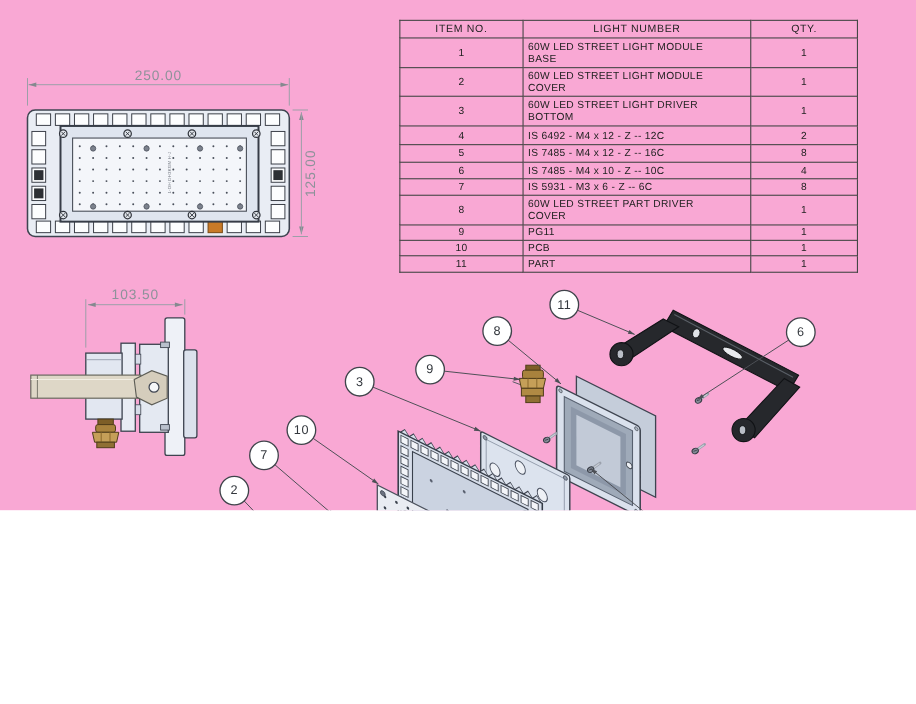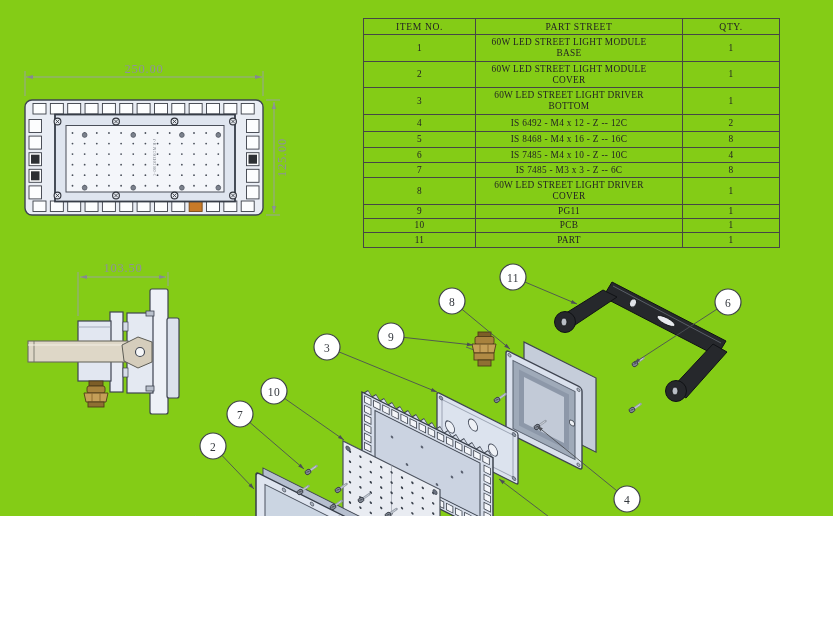--- a/index.html
+++ b/index.html
@@ -1,47 +1,47 @@
 <!DOCTYPE html>
 <html><head>
 <meta charset="utf-8">
 <style>
   html,body{margin:0;padding:0;background:#ffffff;}
-  .sheet{position:relative;width:833px;height:516px;background:#84cc16;overflow:hidden;
-         font-family:Liberation Serif, serif;}
+  .sheet{position:relative;width:833px;height:464px;background:#f9a8d4;overflow:hidden;
+         font-family:Liberation Sans, sans-serif;}
   svg{position:absolute;left:0;top:0;}
   
   table.bom{position:absolute;left:363px;top:18px;width:416px;border-collapse:collapse;
             table-layout:fixed;border:1.5px solid #3a3a3a;font-size:9.3px;color:#232323;
             letter-spacing:.3px;line-height:11px;}
   .bom th,.bom td{border:1px solid #464646;padding:0 3px;vertical-align:middle;overflow:hidden;}
   .bom th{height:15px;font-weight:normal;text-align:center;letter-spacing:.6px;font-size:9.6px;}
   .bom td.c-item,.bom td.c-qty{text-align:center;}
-  .bom td.c-part{text-align:center;padding-left:4px;}
+  .bom td.c-part{text-align:left;padding-left:4px;}
   .part-text{max-width:178px;}
   
   .dimtext{font-size:12.5px;fill:#8e929a;letter-spacing:.8px;}
   .balloon-num{font-size:11.5px;fill:#33373d;letter-spacing:.5px;}
   .marktext{font-size:4px;fill:#7a7f88;letter-spacing:.2px;}
 </style>
 </head>
 <body>
 
 <div class="sheet">
 
   <table class="bom">
     <colgroup>
         <col style="width:112px">
         <col style="width:207px">
         <col style="width:97px">
       </colgroup>
     <thead id="bom-head">
         <tr>
           <th>ITEM NO.</th>
-          <th>PART STREET</th>
+          <th>LIGHT NUMBER</th>
           <th>QTY.</th>
         </tr>
       </thead>
     <tbody id="bom-body">
         <tr style="height: 27px;">
           <td class="c-item">1</td>
           <td class="c-part">
             <div class="part-text">60W LED STREET LIGHT MODULE BASE</div>
           </td>
           <td class="c-qty">1</td>
@@ -63,42 +63,42 @@
         <tr style="height: 17px;">
           <td class="c-item">4</td>
           <td class="c-part">
             <div class="part-text">IS 6492 - M4 x 12 - Z -- 12C</div>
           </td>
           <td class="c-qty">2</td>
         </tr>
         <tr style="height: 16px;">
           <td class="c-item">5</td>
           <td class="c-part">
-            <div class="part-text">IS 8468 - M4 x 16 - Z -- 16C</div>
+            <div class="part-text">IS 7485 - M4 x 12 - Z -- 16C</div>
           </td>
           <td class="c-qty">8</td>
         </tr>
         <tr style="height: 15px;">
           <td class="c-item">6</td>
           <td class="c-part">
             <div class="part-text">IS 7485 - M4 x 10 - Z -- 10C</div>
           </td>
           <td class="c-qty">4</td>
         </tr>
         <tr style="height: 15px;">
           <td class="c-item">7</td>
           <td class="c-part">
-            <div class="part-text">IS 7485 - M3 x 3 - Z -- 6C</div>
+            <div class="part-text">IS 5931 - M3 x 6 - Z -- 6C</div>
           </td>
           <td class="c-qty">8</td>
         </tr>
         <tr style="height: 27px;">
           <td class="c-item">8</td>
           <td class="c-part">
-            <div class="part-text">60W LED STREET LIGHT DRIVER COVER</div>
+            <div class="part-text">60W LED STREET PART DRIVER COVER</div>
           </td>
           <td class="c-qty">1</td>
         </tr>
         <tr style="height: 14px;">
           <td class="c-item">9</td>
           <td class="c-part">
             <div class="part-text">PG11</div>
           </td>
           <td class="c-qty">1</td>
         </tr>

